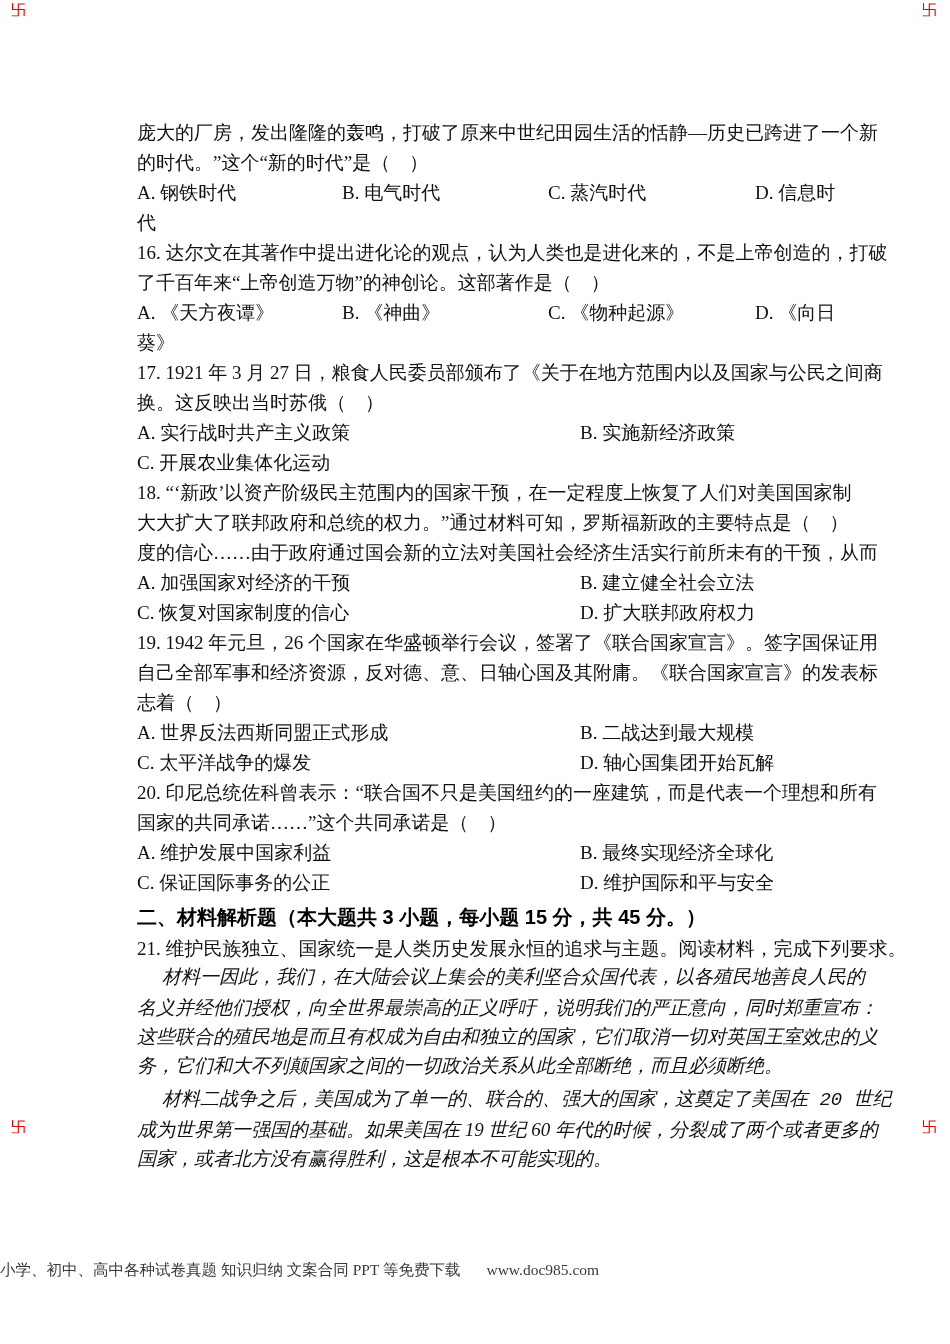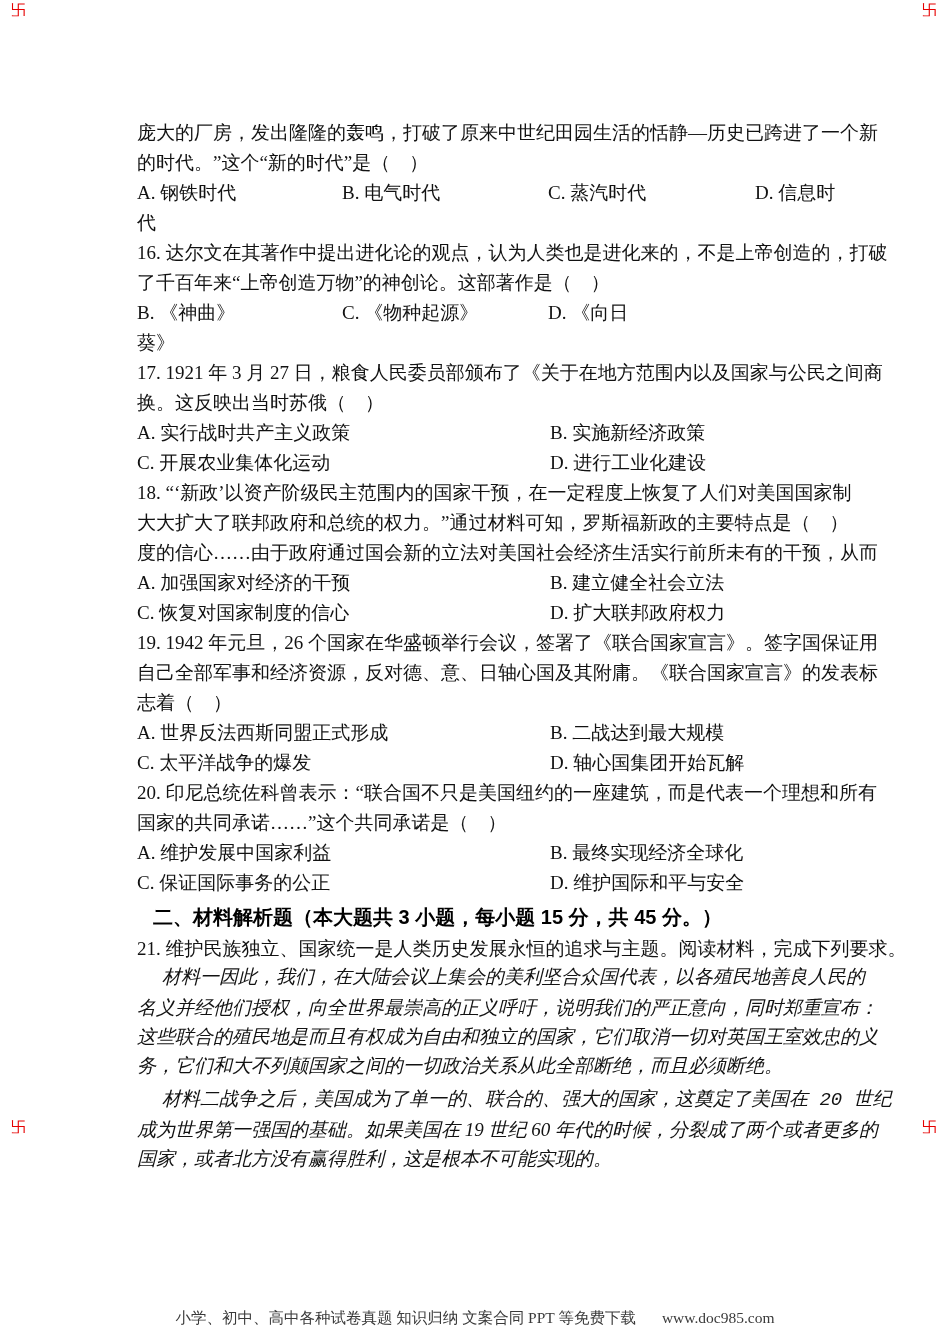--- a/index.html
+++ b/index.html
@@ -33,43 +33,43 @@
     height:30px;
     white-space:nowrap;
   }
   .opts4 {
     display:grid;
     grid-template-columns:205px 206px 207px 1fr;
   }
   .opts2 {
     display:grid;
     grid-template-columns:413px 1fr;
+    gap:30px;
   }
   .sec-heading {
-    margin:2px 0 0 16px;
+    margin:2px 0 0 0;
     font-family:"Liberation Sans","DejaVu Sans",sans-serif;
     font-weight:700;
     font-size:20px;
     line-height:34px;
     height:34px;
     white-space:nowrap;
     color:#000000;
   }
   .kai {
     font-style:italic;
     line-height:29px;
     height:29px;
   }
   .kai.first { text-indent:25px;font-family:Liberation Mono, monospace; }
   .para-gap { margin-top:6px; }
 
   .footer {
     position:absolute;
-    left:0; right:0; top:1308px;
-    text-align:center;
+    left:0; right:0; top:1260px;
     font-size:15.5px;
     color:#3a3a3a;
     white-space:nowrap;
   }
   .footer .url { margin-left:26px; color:#3a3a3a; text-decoration:none; }
 </style>
 </head>
 <body>
 
 <div class="page">
@@ -90,37 +90,37 @@
         <span>C. 蒸汽时代</span>
         <span>D. 信息时</span>
       </div>
       <div class="line">代</div>
     </section>
 
     <section>
       <div class="line">16. 达尔文在其著作中提出进化论的观点，认为人类也是进化来的，不是上帝创造的，打破</div>
       <div class="line">了千百年来“上帝创造万物”的神创论。这部著作是（　）</div>
       <div class="line opts4">
+        <span>A. 《天方夜谭》</span>
         <span>B. 《神曲》</span>
         <span>C. 《物种起源》</span>
         <span>D. 《向日</span>
       </div>
       <div class="line">葵》</div>
     </section>
 
     <section>
       <div class="line">17. 1921 年 3 月 27 日，粮食人民委员部颁布了《关于在地方范围内以及国家与公民之间商</div>
       <div class="line">换。这反映出当时苏俄（　）</div>
       <div class="line opts2">
         <span>A. 实行战时共产主义政策</span>
         <span>B. 实施新经济政策</span>
       </div>
       <div class="line opts2">
         <span>C. 开展农业集体化运动</span>
-        <span>D. 进行工业化建设</span>
       </div>
     </section>
 
     <section>
       <div class="line">18. “‘新政’以资产阶级民主范围内的国家干预，在一定程度上恢复了人们对美国国家制</div>
       <div class="line">大大扩大了联邦政府和总统的权力。”通过材料可知，罗斯福新政的主要特点是（　）</div>
       <div class="line">度的信心……由于政府通过国会新的立法对美国社会经济生活实行前所未有的干预，从而</div>
       <div class="line opts2">
         <span>A. 加强国家对经济的干预</span>
         <span>B. 建立健全社会立法</span>

